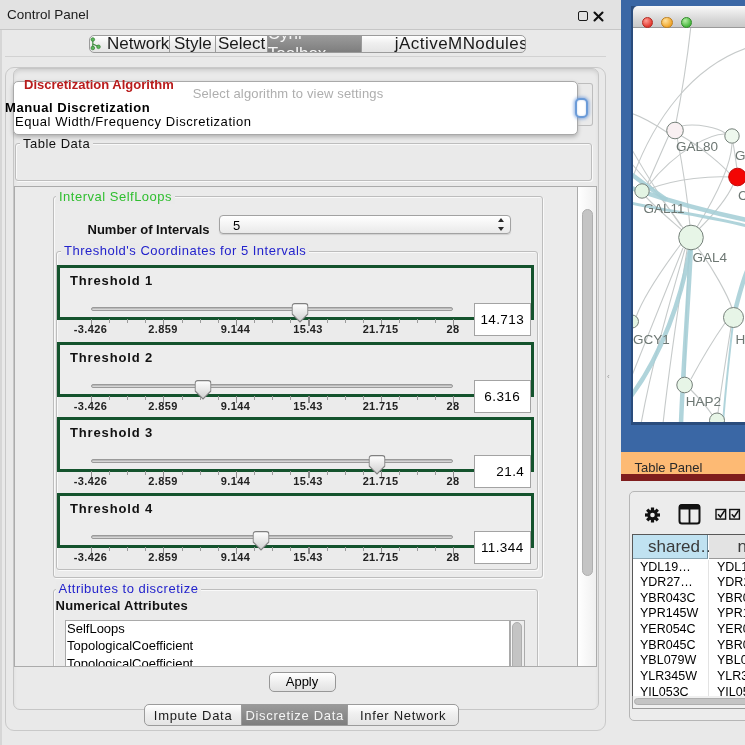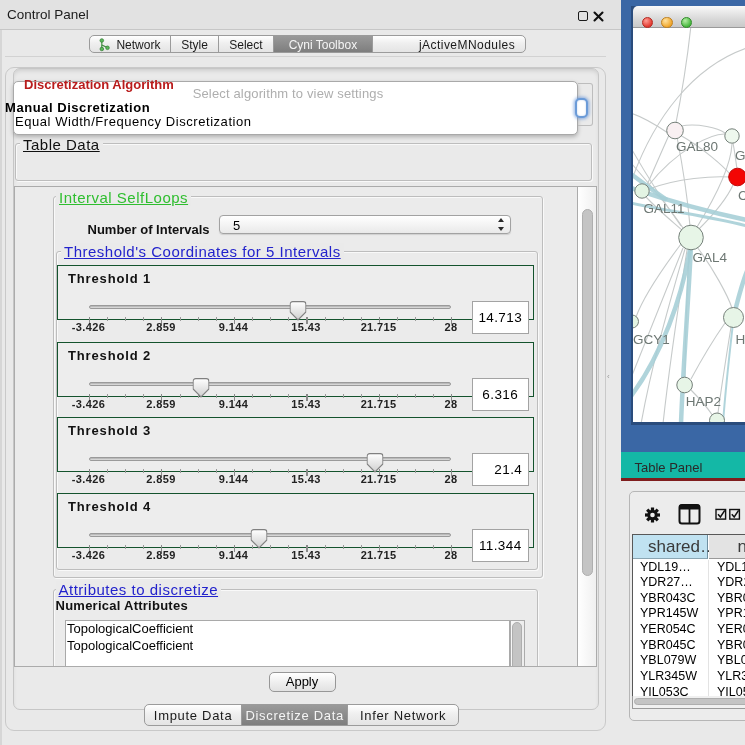--- a/index.html
+++ b/index.html
@@ -12,37 +12,37 @@
 #titlebar .t { position:absolute; left:7px; top:6.5px; font-size:13.5px; color:#1c1c1c; }
 #floatbtn { left:578px; top:11px; width:10px; height:10px; border:1.6px solid #1a1a1a; border-radius:2px; }
 
 .tabgrp { height:22px;  border:1px solid #9b9b9b; border-radius:5px; overflow:hidden;
   background:linear-gradient(#ffffff,#efefef 45%,#e4e4e4); display:flex; }
 .tabgrp .tab { height:100%; display:flex; align-items:center; justify-content:center;
   font-size:13px; color:#1a1a1a; border-right:1px solid #9b9b9b; }
 .tabgrp .tab:last-child { border-right:none; }
 .tabgrp .sel { background:linear-gradient(#9a9a9a,#7e7e7e); color:#f5f5f5; }
 #toptabs { left:89px; top:34.5px; width:437px; height:18px; }
-#toptabs .tab { font-size:12px;align-items:flex-end; }
+#toptabs .tab { font-size:17px; }
 
 #outerpanel { left:5px; top:67px; width:601px; height:664px; border:1px solid #c9c9c9; border-radius:9px; background:#e9e9e9; }
 #innerpanel { left:13px; top:68px; width:586px; height:642px; border:1px solid #c6c6c6; border-radius:7px; background:#eaeaea;
   box-shadow:inset 0 3px 5px -2px rgba(0,0,0,0.16); }
 
 .grp { border:1px solid #bdbdbd; border-radius:3px; box-shadow:1px 1px 0 rgba(255,255,255,0.7), inset 1px 1px 0 rgba(255,255,255,0.7); }
-.grptitle { position:absolute; font-size:15px; letter-spacing:0.5px; padding:0 3px; background:#eaeaea; white-space:nowrap;text-decoration:underline; }
+.grptitle { position:absolute; font-size:13px; letter-spacing:0.5px; padding:0 3px; background:#eaeaea; white-space:nowrap; }
 
 .combo { background:linear-gradient(#ffffff,#f2f2f2 60%,#e9e9e9); border:1px solid #a2a2a2; border-radius:4px;
   box-shadow:0 1px 1px rgba(0,0,0,0.12); }
 .combo .ct { position:absolute; left:13px; top:3.5px; font-size:13px; color:#000; }
 .arr { position:absolute; width:0; height:0; border-left:3.2px solid transparent; border-right:3.2px solid transparent; }
 .arr.up { border-bottom:4.6px solid #2b2b2b; }
 .arr.dn { border-top:4.6px solid #2b2b2b; }
 
-.tbox { position:absolute; left:42px; width:477px; height:55px; border:1px solid #14532d; background:#ededed; }
+.tbox { position:absolute; left:42px; width:477px; height:55px; border:3px solid #14532d; background:#ededed; }
 .tbox .lbl { position:absolute; left:10px; top:4.5px; font-size:13px; font-weight:bold; letter-spacing:0.85px; color:#111; }
 .tbox .track { position:absolute; left:30.5px; top:39px; width:362.5px; height:3.5px; border-radius:2.5px;
   border:1px solid #9a9a9a; background:linear-gradient(#adadad,#e3e3e3); }
 .tbox .vbox { position:absolute; left:414px; top:35px; width:56.5px; height:32.5px; background:#fff; border:1px solid #a3a3a3;
   font-size:13.5px; letter-spacing:0.4px; color:#000; text-align:center; line-height:31px; }
 .ticklbl { position:absolute; top:55px; font-size:11px; font-weight:bold; letter-spacing:0.35px; color:#222; transform:translateX(-50%); }
 .thumb { position:absolute; top:35px; width:17px; height:19.5px; transform:translateX(-50%); }
 
 #attrlist { width:445px; height:60px; background:#fff; border:1px solid #a9a9a9; font-size:13px; color:#000; }
 #attrlist div { padding-left:1.5px; height:18.6px; line-height:18.6px; margin-top:-1.2px; }
@@ -54,21 +54,21 @@
 #applybtn { left:268.5px; top:672px; width:67px; height:20px; border:1px solid #979797; border-radius:5px;
   background:linear-gradient(#ffffff,#eeeeee 55%,#e2e2e2); font-size:13px; color:#000; text-align:center; line-height:18px; }
 #bottabs { left:144px; top:704px; width:315px; height:22px; } #bottabs .tab { letter-spacing:0.7px; }
 
 #desktop { left:621px; top:0; width:124px; height:452px; background:#3a67a5; }
 #netshadow { left:630.5px; top:6px; width:114.5px; height:419px; background:rgba(25,45,75,0.45); }
 #nettitle { left:633px; top:6px; width:112px; height:21.5px; border-top-left-radius:5px;
   background:linear-gradient(#f9f9f9,#d9d9d9 60%,#c9c9c9); border-bottom:1px solid #9a9a9a; }
 .tl { position:absolute; top:10.5px; width:11.6px; height:11.6px; border-radius:50%; }
 #netcanvas { left:633px; top:27.5px; width:112px; height:394px; background:#fff; overflow:hidden; }
-#tptitle { left:621px; top:452px; width:124px; height:29px; background:#14b8a6; border-bottom:3px solid #7f1d1d; }
+#tptitle { left:621px; top:452px; width:124px; height:29px; background:#fdba74; border-bottom:7px solid #7f1d1d; }
 #tptitle .t { position:absolute; left:13.5px; top:8px; font-size:13px; color:#2a2a2a; }
 #tablecard { left:629px; top:491px; width:124px; height:230px; background:#ececec; border:1px solid #b6b6b6; border-radius:5px; }
 
 #grid { left:632px; top:534px; width:113px; height:161.5px; overflow:hidden; background:#fff;
   border-top:1px solid #585858; border-left:1px solid #585858; }
 .hcell { position:absolute; top:0; height:24px; font-size:17px; color:#3a3a3a; text-align:center; line-height:24px; }
 .trow { position:absolute; left:0; width:200px; height:15.65px; font-size:12.5px; color:#000; }
 .trow span { position:absolute; top:0; line-height:15.65px; }
 #hscroll { left:634px; top:697.5px; width:118px; height:7.5px; background:#c4c4c4; border:1px solid #aeaeae; border-radius:4px; }
 .small-caret { left:607px; top:372px; font-size:8px; color:#9a9a9a; }
@@ -187,20 +187,21 @@
       <svg class="thumb" style="left:200.6px;" width="17" height="19.5" viewBox="0 0 17 19.5">
           <path d="M3.2 0.6 h10.6 a2.6 2.6 0 0 1 2.6 2.6 v7.7 L8.5 18.9 L0.6 10.9 V3.2 A2.6 2.6 0 0 1 3.2 0.6 z" fill="url(#thg)" stroke="#808080" stroke-width="1.1"></path>
         </svg>
       <div class="vbox">11.344</div>
     </div>
 
     <div class="abs grp" style="left:38px; top:402px; width:485px; height:90px;"></div>
     <div class="grptitle" style="left:40.5px; top:394px; color:#2323cc;">Attributes to discretize</div>
     <div class="abs" style="left:40.5px; top:410.5px; font-size:13px; font-weight:bold; letter-spacing:0.25px; color:#111;">Numerical Attributes</div>
     <div id="attrlist" style="position:absolute; left:49.5px; top:433px;">
+      <div>SelfLoops</div>
       <div>TopologicalCoefficient</div>
       <div>TopologicalCoefficient</div>
     </div>
     <div class="abs" style="left:494.5px; top:433px; width:15px; height:60px; background:linear-gradient(90deg,#f7f7f7,#ededed); border:1px solid #ababab;">
       <div style="position:absolute; left:1.5px; top:1px; width:10px; height:57px; background:#c4c4c4; border:1px solid #aeaeae; border-radius:5px;"></div>
     </div>
 
     <div class="abs" style="left:562px; top:0; width:21px; height:481px; background:linear-gradient(90deg,#ffffff,#eeeeee); border-left:1px solid #ababab;"></div>
     <div class="abs" style="left:567px; top:22px; width:10.5px; height:367px; background:#c4c4c4; border:1px solid #aeaeae; border-radius:5.5px;"></div>
   </div>

